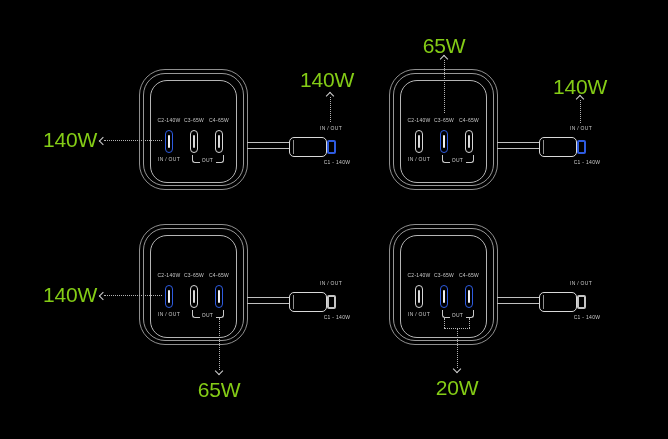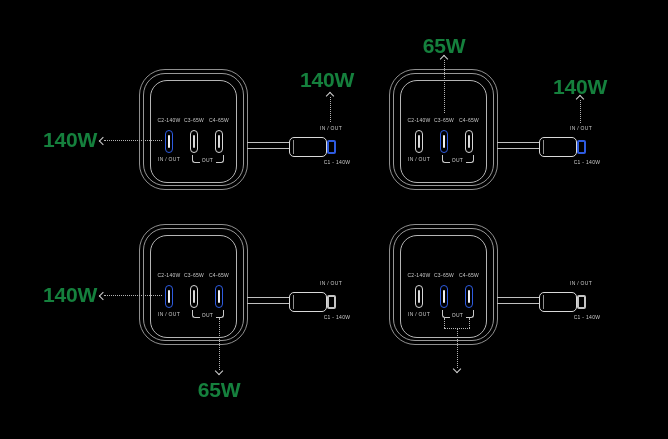--- a/index.html
+++ b/index.html
@@ -35,21 +35,21 @@
   .cable-line{position:absolute;left:247px;top:142px;width:42px;height:5px;
               border-top:1px solid #c0c0c0;border-bottom:1px solid #c0c0c0;}
   .conn{position:absolute;left:289px;top:137px;width:38px;height:20px;box-sizing:border-box;
         border:1.5px solid #d9d9d9;border-radius:5px;}
   .conn:before{content:"";position:absolute;left:3px;top:2px;bottom:2px;border-left:1px solid #8f8f8f;}
   .tip{position:absolute;left:327px;top:140px;width:9px;height:14px;box-sizing:border-box;
        border:2px solid #c4c4c4;border-radius:2px;}
   .tip.active{border-color:var(--blue);}
   .cable-io{left:309px;top:125px;width:44px;}
   .cable-name{left:313px;top:159px;width:48px;}
-  .big{position:absolute;font-size:21px;font-weight:700;color:#15803d;line-height:20px;
+  .big{position:absolute;font-size:21px;font-weight:400;color:#84cc16;line-height:20px;
        letter-spacing:-0.2px;white-space:nowrap;}
   .dot-h{position:absolute;height:0;border-top:1px dotted var(--guide);}
   .dot-v{position:absolute;width:0;border-left:1px dotted var(--guide);}
   .chev{position:absolute;width:5px;height:5px;
         border-top:1px solid #d2d2d2;border-left:1px solid #d2d2d2;}
   .chev.left{transform:rotate(-45deg);}
   .chev.up{transform:rotate(45deg);}
   .chev.down{transform:rotate(-135deg);}
 </style>
 </head>
@@ -202,15 +202,16 @@
     <div class="conn"></div>
     <div class="tip"></div>
     <div class="tiny cable-io">IN / OUT</div>
     <div class="tiny cable-name">C1 - 140W</div>
 
     <div class="dot-v" style="left:194px;top:163px;height:10px"></div>
     <div class="dot-v" style="left:219px;top:163px;height:10px"></div>
     <div class="dot-h" style="left:194px;top:173px;width:26px"></div>
     <div class="dot-v" style="left:207px;top:173px;height:40px"></div>
     <div class="chev down" style="left:204px;top:211px"></div>
+    <div class="big" style="left:175px;top:223px;width:64px;text-align:center">20W</div>
   </div>
 
 </div>
 
 </body></html>

